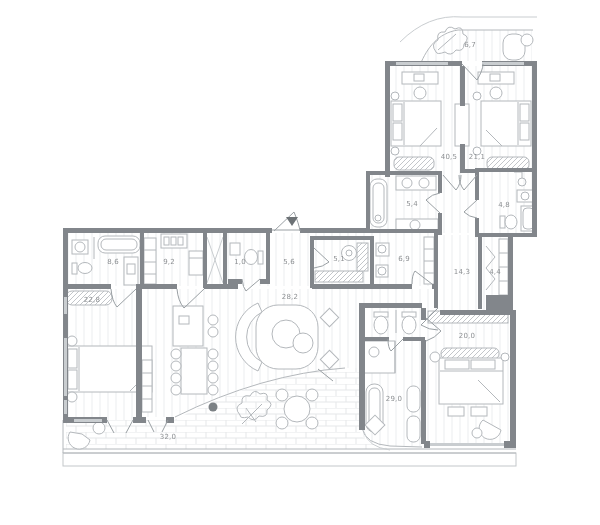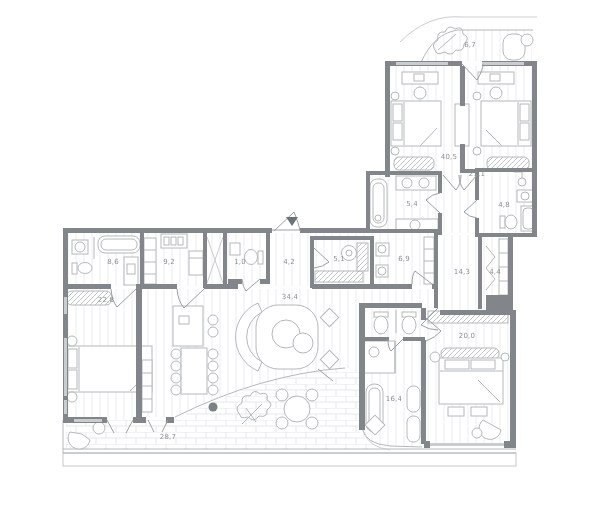--- a/index.html
+++ b/index.html
@@ -341,29 +341,29 @@
     <path class="door" d="M107,420 L114,433 M133,420 L126,433"></path>
     <path class="door" d="M148,420 L154,432 M168,420 L162,432"></path>
     <path class="door" d="M318,369 L333,381"></path>
   </g>
 
   <path d="M286,217 L298,217 L292,226 Z" fill="#6d7276"></path>
 </svg>
 
 <div class="room-label" style="left:470px;top:45px">6,7</div>
 <div class="room-label" style="left:449px;top:157px">40,5</div>
-<div class="room-label" style="left:477px;top:174px">21,1</div>
+<div class="room-label" style="left:477px;top:157px">21,1</div>
 <div class="room-label" style="left:412px;top:204px">5,4</div>
 <div class="room-label" style="left:504px;top:205px">4,8</div>
 <div class="room-label" style="left:113px;top:262px">8,6</div>
 <div class="room-label" style="left:169px;top:262px">9,2</div>
 <div class="room-label" style="left:240px;top:262px">1,0</div>
-<div class="room-label" style="left:289px;top:262px">4,2</div>
+<div class="room-label" style="left:289px;top:262px">5,6</div>
 <div class="room-label" style="left:339px;top:259px">5,1</div>
 <div class="room-label" style="left:404px;top:259px">6,9</div>
 <div class="room-label" style="left:462px;top:272px">14,3</div>
 <div class="room-label" style="left:495px;top:272px">4,4</div>
-<div class="room-label" style="left:106px;top:300px">22,8</div>
-<div class="room-label" style="left:290px;top:297px">34,4</div>
-<div class="room-label" style="left:394px;top:399px">16,4</div>
+<div class="room-label" style="left:92px;top:300px">22,8</div>
+<div class="room-label" style="left:290px;top:297px">28,2</div>
+<div class="room-label" style="left:394px;top:399px">29,0</div>
 <div class="room-label" style="left:467px;top:336px">20,0</div>
-<div class="room-label" style="left:168px;top:437px">28,7</div>
+<div class="room-label" style="left:168px;top:437px">32,0</div>
 </div>
 
 </body></html>

